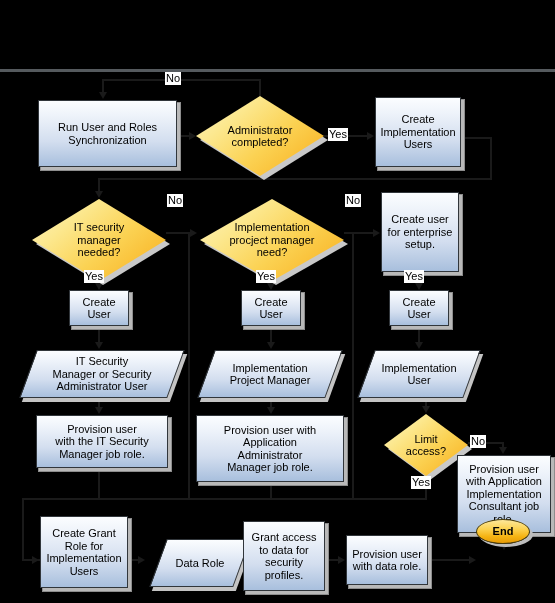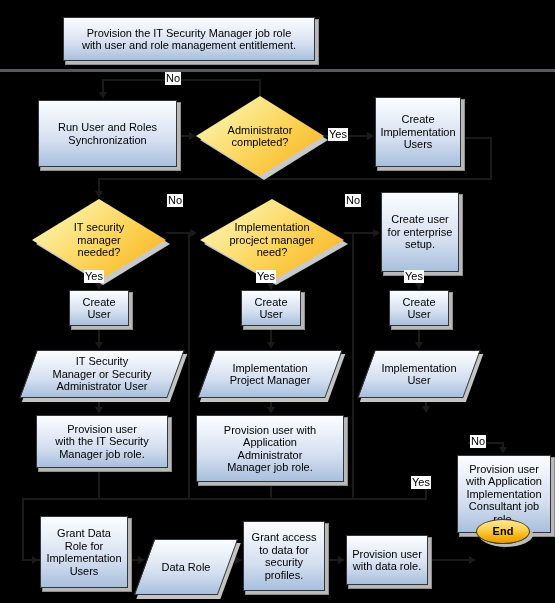--- a/index.html
+++ b/index.html
@@ -153,24 +153,20 @@
     z-index: 1;
   }
 </style>
 </head>
 <body>
 
 <div id="canvas">
 
   <div class="rule" style="left:0px; top:69px; width:555px;"></div>
 
-  <div class="proc" style="left:63px; top:17px; width:252px; height:44px;">
-    <div class="node-label">Provision the IT Security Manager job role
-with user and role management entitlement.</div>
-  </div>
 
   <div class="proc" style="left:38px; top:100px; width:139px; height:67px;">
     <div class="node-label">Run User and Roles
 Synchronization</div>
   </div>
 
   <div class="diamond" style="left:196px; top:96px; width:128px; height:80px;">
     <div class="dshadow"></div>
     <div class="dshape"></div>
     <div class="node-label">Administrator
@@ -297,20 +293,26 @@
 Manager job role.</div>
   </div>
 
   <div class="proc" style="left:196px; top:415px; width:148px; height:67px;">
     <div class="node-label">Provision user with
 Application
 Administrator
 Manager  job role.</div>
   </div>
 
+  <div class="diamond" style="left:384px; top:414px; width:84px; height:62px;">
+    <div class="dshadow"></div>
+    <div class="dshape"></div>
+    <div class="node-label">Limit
+access?</div>
+  </div>
 
   <div class="proc" style="left:457px; top:455px; width:94px; height:78px;">
     <div class="node-label">Provision user
 with Application
 Implementation
 Consultant job
 role.</div>
   </div>
 
   <div class="ln v" style="left:98px; top:393px; height:15px;"></div>
@@ -335,27 +337,27 @@
 
   <div class="ln v" style="left:98px; top:468px; height:30px;"></div>
   <div class="ln v" style="left:270px; top:482px; height:16px;"></div>
 
   <div class="ln h" style="left:22px; top:498px; width:405px;"></div>
   <div class="ln v" style="left:22px; top:498px; height:62px;"></div>
   <div class="ln h" style="left:22px; top:559px; width:18px;"></div>
   <div class="arrow right" style="left:32px; top:555.5px;"></div>
 
   <div class="proc" style="left:40px; top:516px; width:88px; height:72px;">
-    <div class="node-label">Grant Data
+    <div class="node-label">Create Grant
 Role for
 Implementation
 Users</div>
   </div>
 
-  <div class="para" style="left:144px; top:539px; width:84px; height:56px;">
+  <div class="para" style="left:158px; top:539px; width:84px; height:48px;">
     <div class="pshadow"></div>
     <div class="pshape"></div>
     <div class="node-label">Data Role</div>
   </div>
 
   <div class="proc" style="left:243px; top:521px; width:82px; height:70px;">
     <div class="node-label">Grant access
 to data for
 security
 profiles.</div>

